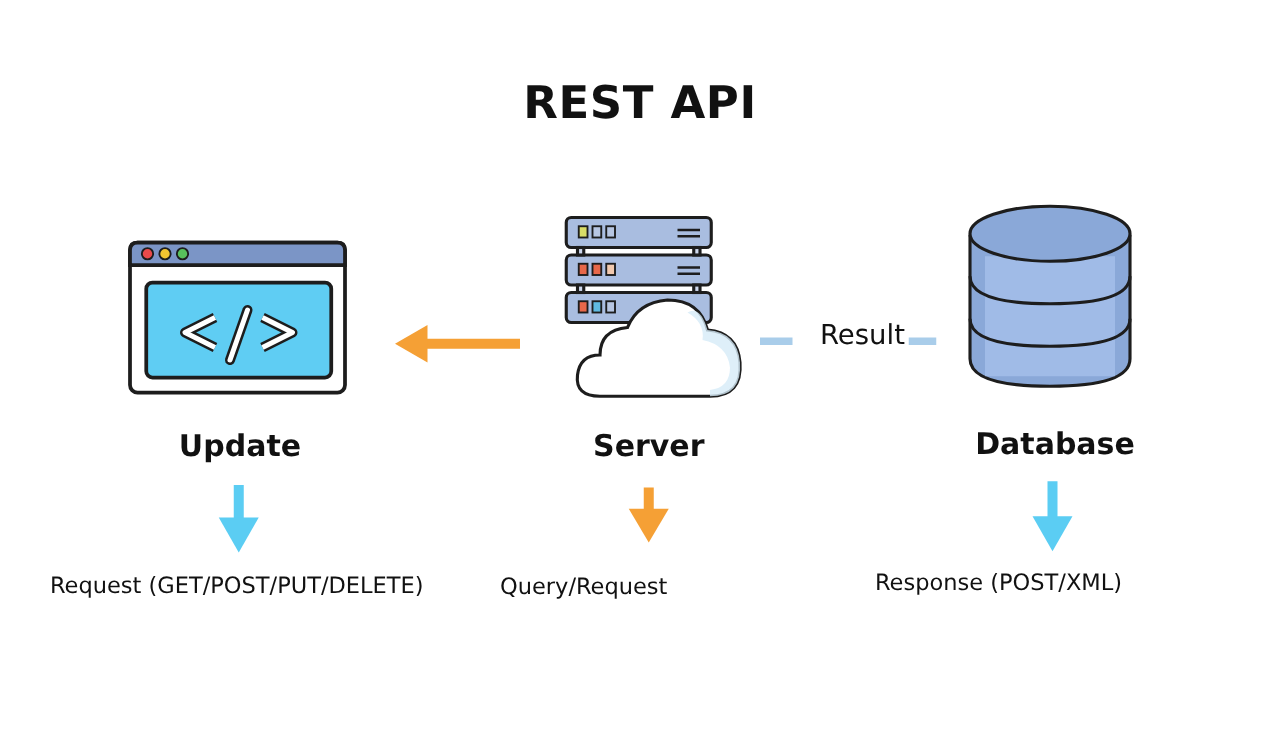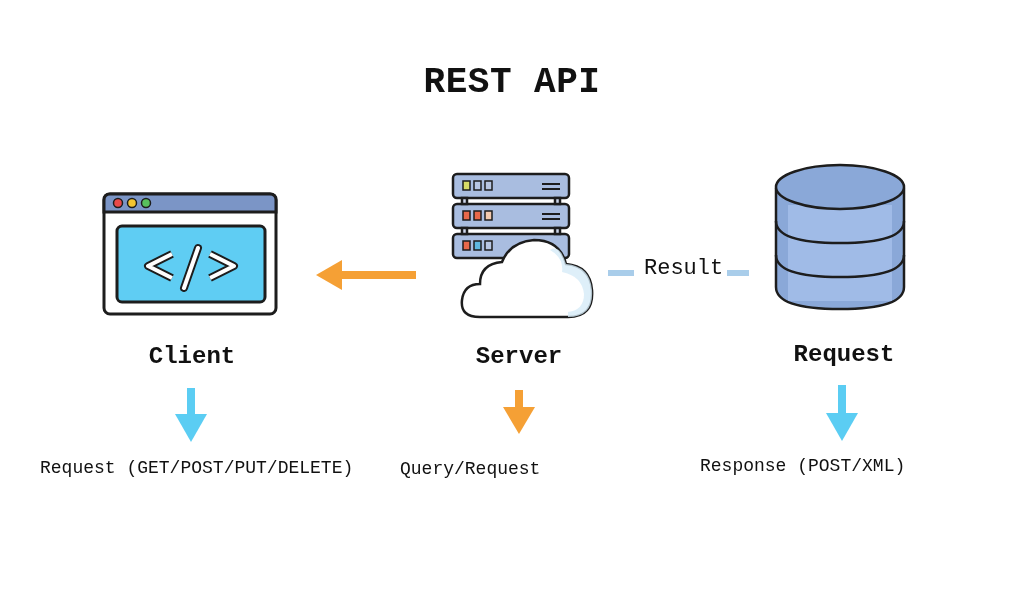--- a/index.html
+++ b/index.html
@@ -1,21 +1,21 @@
 <!DOCTYPE html>
 <html><head>
 <meta charset="utf-8">
 <style>
   html, body { margin:0; padding:0; background:#ffffff; }
   body { width:1024px; height:597px; position:relative; overflow:hidden; font-family:"DejaVu Sans", sans-serif; color:#111; }
-  .abs { position:absolute;font-family:Liberation Mono, monospace; }
+  .abs { position:absolute; }
   .title { left:0; width:1024px; top:62px; text-align:center; font-size:36px; font-weight:bold; letter-spacing:0.5px; }
   .node-label { font-size:24px; font-weight:bold; text-align:center; width:200px; }
   .desc { font-size:18px; text-align:left; white-space:nowrap; }
-  .result-label { font-size:22px; }
+  .result-label { font-size:22px;margin-left:12px; }
   svg { position:absolute; overflow:visible; }
 </style>
 </head>
 <body>
 
 <div class="abs title">REST API</div>
 
 <svg style="left:100px;top:190px;" width="180" height="130">
   <rect x="4" y="4" width="172" height="120" rx="6" fill="#fff" stroke="#1d1d1d" stroke-width="3"></rect>
   <path d="M4 22 L4 10 Q4 4 10 4 L170 4 Q176 4 176 10 L176 22 Z" fill="#7b95c6" stroke="#1d1d1d" stroke-width="3"></path>
@@ -72,23 +72,23 @@
 </svg>
 
 <svg style="left:608px;top:268px;" width="28" height="10">
   <rect x="0" y="2" width="26" height="6" fill="#a9cdea"></rect>
 </svg>
 <div class="abs result-label" style="left:644px;top:256px;">Result</div>
 <svg style="left:727px;top:268px;" width="24" height="10">
   <rect x="0" y="2" width="22" height="6" fill="#a9cdea"></rect>
 </svg>
 
-<div class="abs node-label" style="left:92px;top:343px;">Client</div>
+<div class="abs node-label" style="left:92px;top:343px;">Update</div>
 <div class="abs node-label" style="left:419px;top:343px;">Server</div>
-<div class="abs node-label" style="left:744px;top:341px;">Request</div>
+<div class="abs node-label" style="left:744px;top:341px;">Database</div>
 
 <svg style="left:174px;top:388px;" width="34" height="56">
   <rect x="13" y="0" width="8" height="30" fill="#5bcdf3"></rect>
   <polygon points="1,26 33,26 17,54" fill="#5bcdf3"></polygon>
 </svg>
 <svg style="left:502px;top:390px;" width="34" height="46">
   <rect x="13" y="0" width="8" height="20" fill="#f5a035"></rect>
   <polygon points="1,17 33,17 17,44" fill="#f5a035"></polygon>
 </svg>
 <svg style="left:824px;top:385px;" width="36" height="58">

